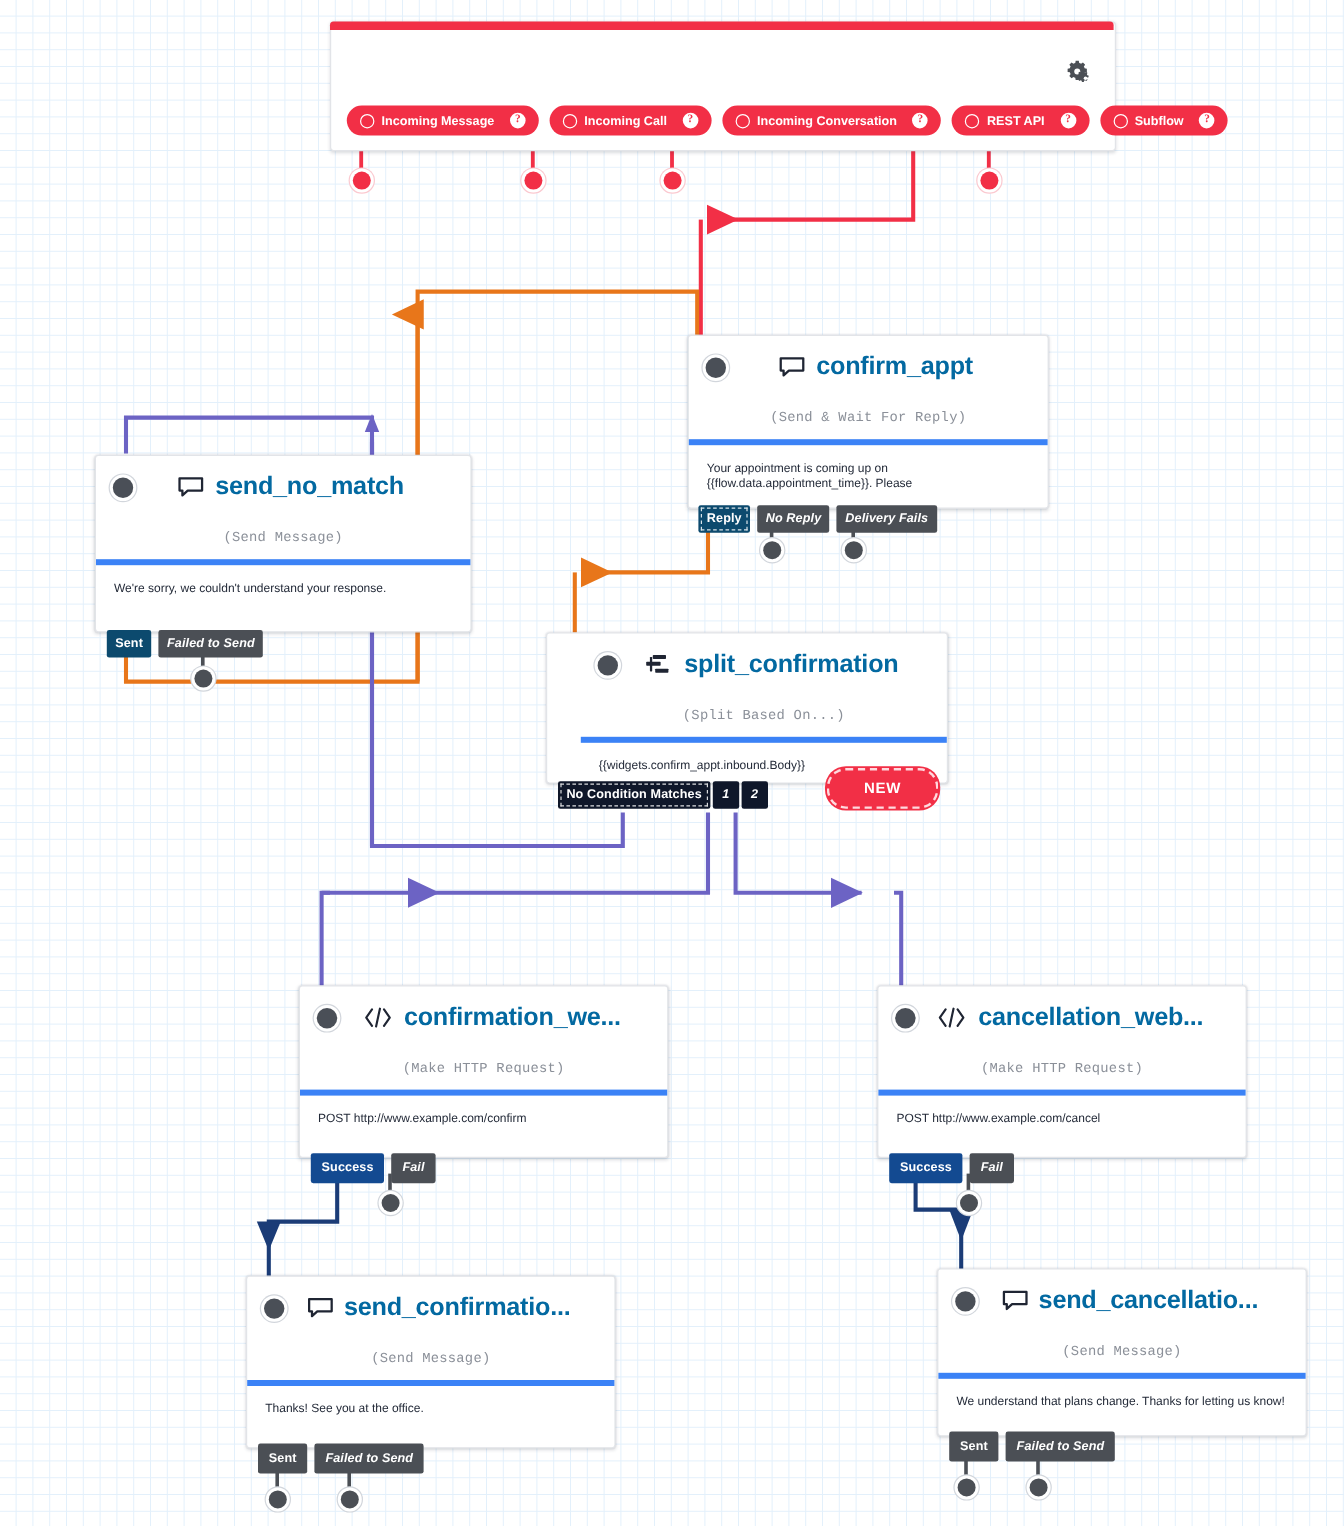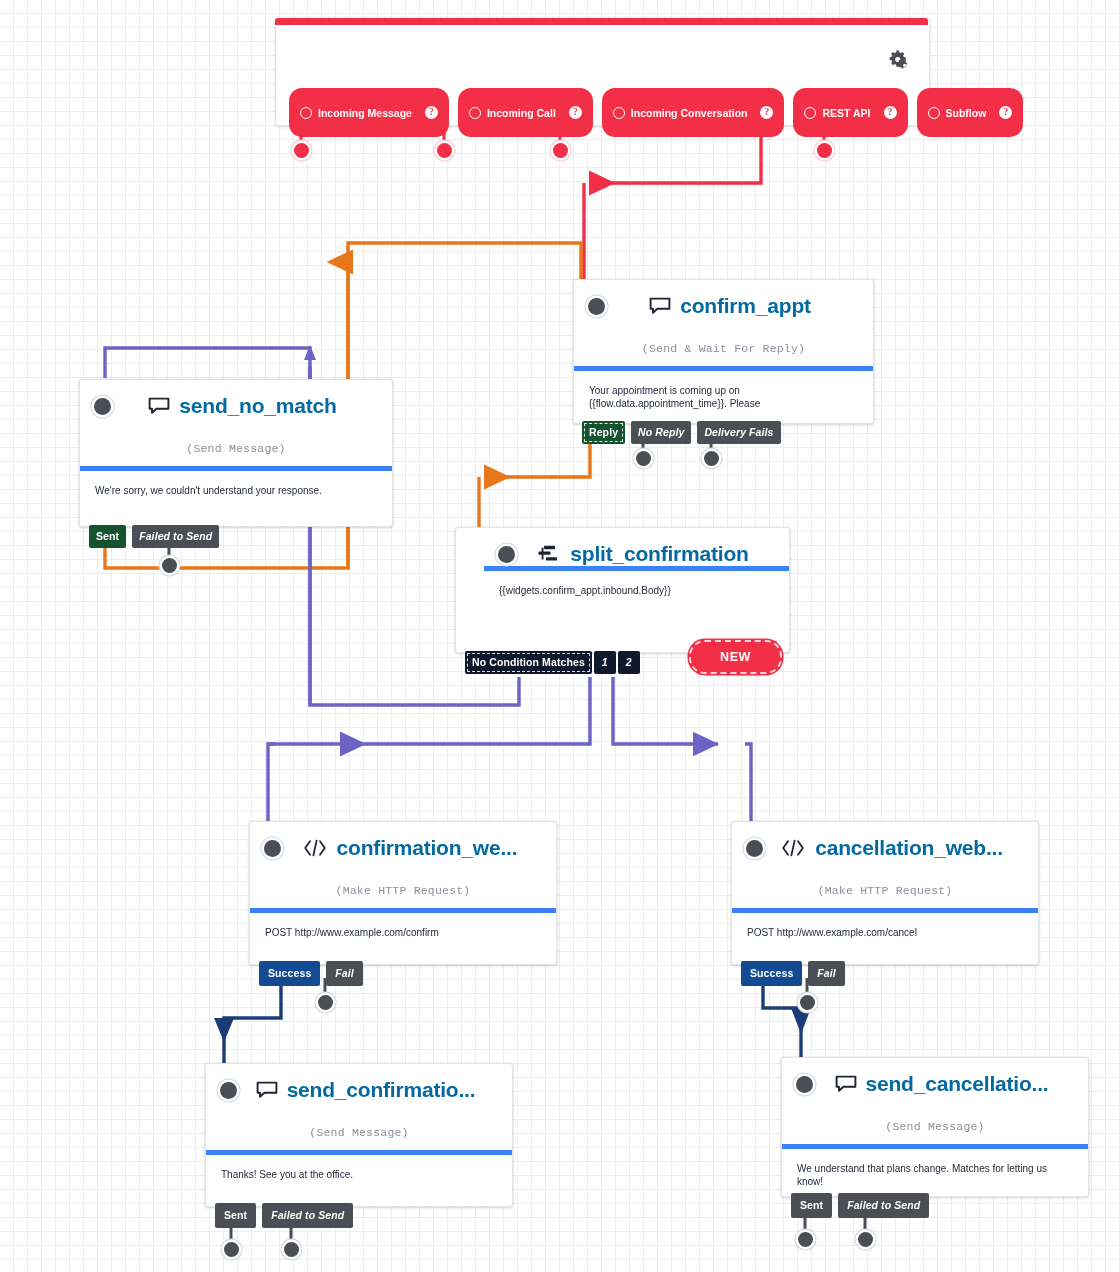--- a/index.html
+++ b/index.html
@@ -61,21 +61,21 @@
 
   
   .pills{position:absolute;bottom:-20px;left:8px;display:flex;align-items:flex-start;}
   .pill{
     font-size:10.5px;font-weight:700;color:#ffffff;
     padding:5px 7px 6px 7px;border-radius:2px;
     white-space:nowrap;letter-spacing:.1px;line-height:1;
     height:12px;display:flex;align-items:center;
   }
   .pill.grey{background:#4b4f55;}
-  .pill.orange{background:#14532d;}
+  .pill.orange{background:#0c4a6e;}
   .pill.blue{background:#134a91;}
   .pill.purple{background:#0f172a;}
   .pill.dashed{outline:1px dashed rgba(255,255,255,.85);outline-offset:-3px;}
   .pill + .pill{margin-left:6px;font-style:italic;}
   .pill.tight + .pill.tight{margin-left:2px;}
 
   
   .new-btn{
     position:absolute;bottom:-22px;
     background:#f22f46;color:#fff;border-radius:16px;
@@ -105,21 +105,21 @@
     width:13px;height:13px;border-radius:50%;
     background:#9aa0a8;color:#fff;font-size:9.5px;font-weight:700;
     line-height:13px;text-align:center;font-family:"Liberation Serif",serif;
   }
   .help-badge.on-red{background:#ffffff;color:#f22f46;}
   #trigger .gear{position:absolute;right:18px;top:30px;}
   .tg-pills{position:absolute;left:13px;top:69px;display:flex;gap:9px;}
   .tg-pill{
     display:flex;align-items:center;gap:6px;
     background:#f22f46;border-radius:13px;height:25px;
-    padding:12px 11px;color:#ffffff;font-size:10.5px;font-weight:700;
+    padding:0 11px;color:#ffffff;font-size:10.5px;font-weight:700;
     white-space:nowrap;
   }
   .tg-pill .ring{
     width:10px;height:10px;border-radius:50%;
     border:1.6px solid #ffffff;background:transparent;flex:0 0 auto;
   }
   .endcap{
     position:absolute;width:15px;height:15px;border-radius:50%;
     background:#f22f46;box-shadow:0 0 0 2.5px #ffffff,0 0 0 3.5px #fbc9d0;
   }
@@ -302,20 +302,21 @@
         <g fill="#1f2533">
           <rect x="7" y="0.8" width="11" height="3.4" rx="0.6"></rect>
           <rect x="1.5" y="6.4" width="12" height="3.4" rx="0.6"></rect>
           <rect x="9" y="12.2" width="11" height="3.4" rx="0.6"></rect>
           <rect x="4.6" y="2.5" width="1.9" height="12" rx="0.5"></rect>
         </g>
       </svg>
       <span class="node-title">split_confirmation</span>
     </span>
   </div>
+  <div class="node-sub">(Split Based On...)</div>
   <div class="node-body">{{widgets.confirm_appt.inbound.Body}}</div>
   <div class="pills" style="bottom:-22px;left:9px;">
     <span class="pill purple dashed tight">No Condition Matches</span>
     <span class="pill purple tight" style="padding:5px 8px 6px 8px;">1</span>
     <span class="pill purple tight" style="padding:5px 8px 6px 8px;">2</span>
   </div>
   <div class="new-btn" style="right:7px;">NEW</div>
 </div>
 
 <div class="node" style="left:249px;top:821px;width:306px;height:142px;">
@@ -384,18 +385,18 @@
   <div class="node-head">
     <span class="io-dot"></span>
     <span class="node-title-wrap">
       <svg class="wicon" width="22" height="19" viewBox="0 0 22 19">
         <path d="M1.6,1.6 h18.8 v10.2 h-12.0 l-4.4,4.0 v-4.0 h-2.4 z" fill="none" stroke="#1f2533" stroke-width="1.9" stroke-linejoin="round"></path>
       </svg>
       <span class="node-title">send_cancellatio...</span>
     </span>
   </div>
   <div class="node-sub">(Send Message)</div>
-  <div class="node-body">We understand that plans change. Matches for letting us know!</div>
+  <div class="node-body">We understand that plans change. Thanks for letting us know!</div>
   <div class="pills" style="bottom:-22px;left:9px;">
     <span class="pill grey" style="padding:6px 9px 7px 9px;">Sent</span>
     <span class="pill grey" style="padding:6px 9px 7px 9px;">Failed to Send</span>
   </div>
 </div>
 
 </body></html>

